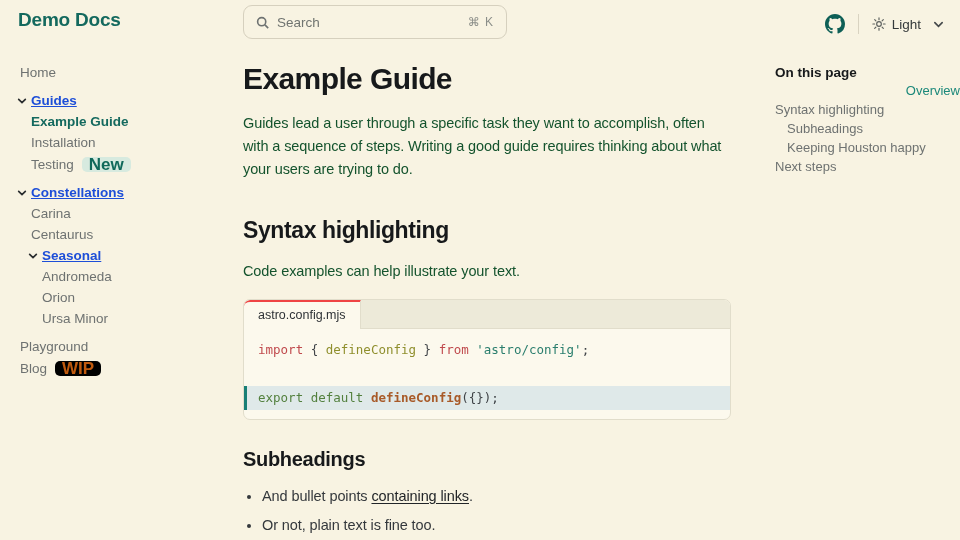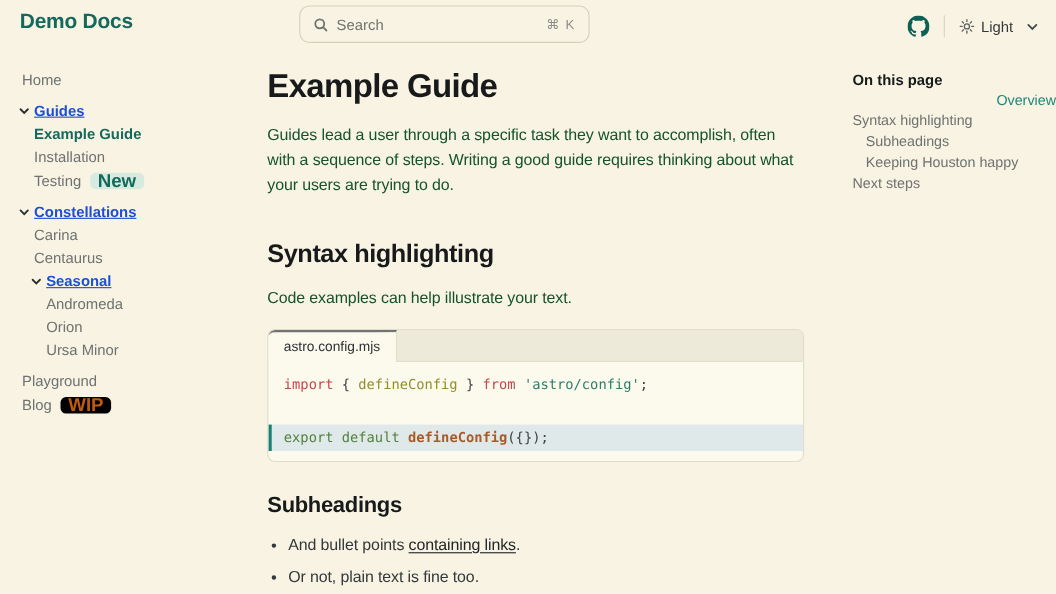--- a/index.html
+++ b/index.html
@@ -15,21 +15,21 @@
   .header { position:relative; height:48px; width:100%; }
   .logo {
     position:absolute; left:18px; top:9px;
     font-size:19px; font-weight:700; letter-spacing:-0.2px;
     color:#14695e; cursor:pointer;
   }
   .searchbox {
     position:absolute; left:243px; top:5px; width:264px; height:34px;
     border:1px solid #d6d0be; border-radius:9px; background:transparent;
     display:flex; align-items:center; gap:8px; padding:0 12px;
-    font-family:inherit; cursor:pointer;margin-left:29px;
+    font-family:inherit; cursor:pointer;
   }
   .searchbox .ph { font-size:13.5px; color:#707470; }
   .searchbox .kbd { margin-left:auto; font-size:12px; color:#8b8e89; letter-spacing:1px; }
   .hdr-right {
     position:absolute; right:16px; top:0; height:48px;
     display:flex; align-items:center; gap:13px;
   }
   .gh-btn { background:none; border:none; cursor:pointer; display:flex; align-items:center; }
   .hdr-divider { width:1px; height:20px; background:#d9d3c1; }
   .theme-select {
@@ -64,21 +64,21 @@
   .main { padding:14px 0 0 12px; }
   .content-col { width:488px; }
   h1.page-title { font-size:30px; font-weight:700; letter-spacing:-0.6px; color:#17191b; }
   .para { margin-top:16px; font-size:14.5px; line-height:23px; color:#14532d; letter-spacing:-0.1px; }
   h2.sec-title { margin-top:36px; font-size:23px; font-weight:700; letter-spacing:-0.4px; color:#17191b; }
   h3.sub-title { margin-top:28px; font-size:20px; font-weight:700; letter-spacing:-0.3px; color:#17191b; }
 
   .codeblock { margin-top:16px; border:1px solid #e1ddcb; border-radius:7px; background:#fcf9ed; overflow:hidden; }
   .tabstrip { display:flex; background:#edead9; border-bottom:1px solid #e1ddcb; }
   .codetab {
-    background:#fcf9ed; border:none; border-top:2px solid #737373; border-right:1px solid #e1ddcb;
+    background:#fcf9ed; border:none; border-top:2px solid #ef4444; border-right:1px solid #e1ddcb;
     border-top-left-radius:6px; padding:6px 14px 7px; font-size:12.5px; color:#2e3236;
     font-family:inherit; cursor:pointer; margin-bottom:-1px;
   }
   .codearea { padding:9px 0; font-family:"DejaVu Sans Mono", monospace; font-size:12.5px; line-height:24px; }
   .codeline { padding:0 14px; height:24px; white-space:pre; }
   .codeline.hl { background:#dfe9e9; border-left:3px solid #187f75; padding-left:11px; }
   .tk-kw-red { color:#c04a4d; }
   .tk-ident-olive { color:#8f8f2d; }
   .tk-string-teal { color:#2a7e6d; }
   .tk-kw-green { color:#53803e; }

